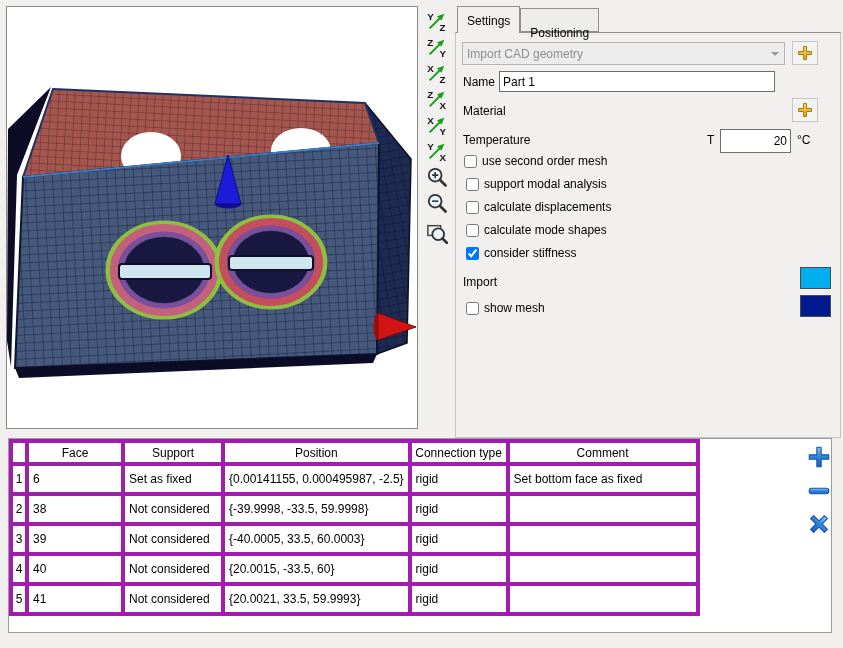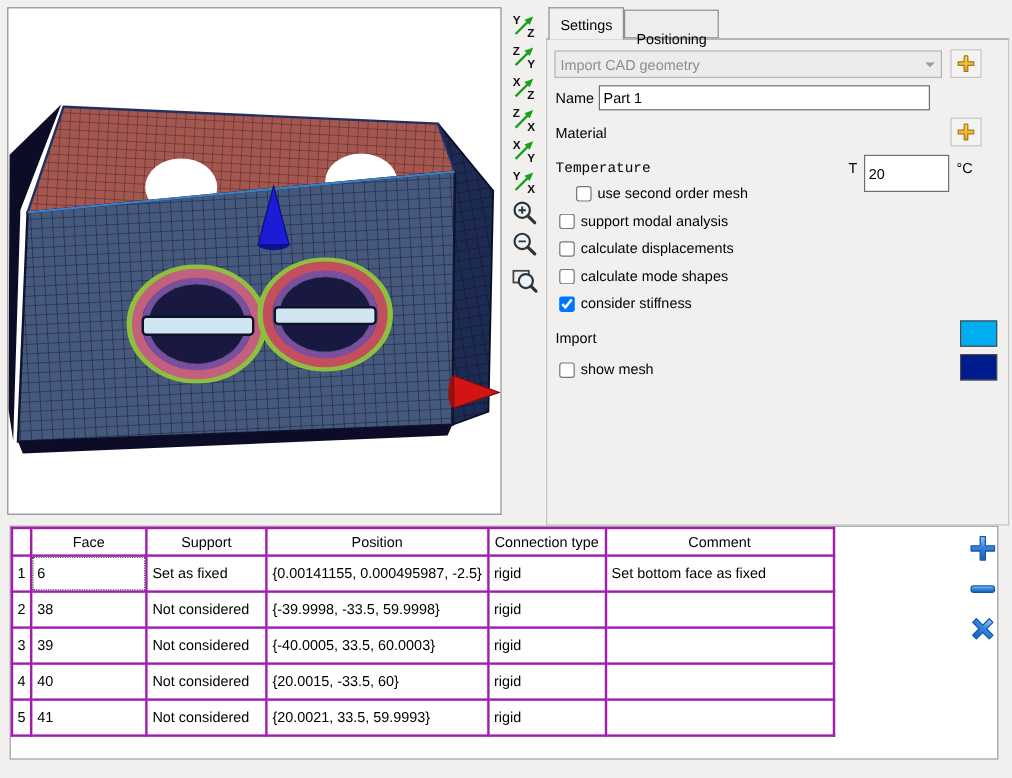--- a/index.html
+++ b/index.html
@@ -62,21 +62,21 @@
   .cb-row{position:absolute;display:flex;align-items:center;gap:5px;font-size:12px;}
   .cb-row input[type=checkbox]{width:13px;height:13px;margin:0;}
   .swatch{position:absolute;width:31px;height:22px;box-sizing:border-box;border:1px solid #4a4a4a;cursor:pointer;}
   
   #bottom{
     position:absolute;left:8px;top:438px;width:824px;height:195px;box-sizing:border-box;
     background:#ffffff;border:1px solid #9c9c9c;
   }
   #face-table{border-collapse:collapse;table-layout:fixed;font-size:12px;position:absolute;left:0;top:0;}
   #face-table th,#face-table td{
-    border:2px solid #a21caf;overflow:hidden;white-space:nowrap;background:#fff;box-sizing:border-box;
+    border:4px solid #a21caf;overflow:hidden;white-space:nowrap;background:#fff;box-sizing:border-box;
   }
   #face-table th{font-weight:normal;text-align:center;height:23px;padding:0 2px;}
   #face-table td{height:30px;padding:0 4px;text-align:left;}
   #face-table td.num{text-align:center;padding:0;}
   td.cell-focused{outline:1px dotted #555;outline-offset:-2px;}
   .tbl-btn{
     position:absolute;width:26px;height:26px;padding:0;border:none;background:transparent;cursor:pointer;
   }
   .tbl-btn svg{display:block;}
 </style>
@@ -254,26 +254,26 @@
     <span class="label" style="left:7px;top:42px;">Name</span>
     <input class="tfield" type="text" style="left: 43px; top: 38px; width: 276px; height: 21px;" value="Part 1">
 
     <span class="label" style="left:7px;top:71px;">Material</span>
     <button class="plus-btn" style="left:336px;top:65px;">
       <svg width="18" height="18" viewBox="0 0 18 18">
         <path d="M7.5 2.5h3v5h5v3h-5v5h-3v-5h-5v-3h5z" fill="url(#goldGrad)" stroke="#a87b10" stroke-width="1" stroke-linejoin="round"></path>
       </svg>
     </button>
 
-    <span class="label" style="left:7px;top:100px;font-family:Liberation Mono, monospace;">Temperature</span>
+    <span class="label" style="left:7px;top:100px;">Temperature</span>
     <span class="label" style="left:251px;top:100px;">T</span>
-    <input class="tfield" type="text" style="left: 264px; top: 96px; width: 71px; height: 31px;" value="20">
+    <input class="tfield" type="text" style="left: 264px; top: 96px; width: 71px; height: 24px; text-align: right;" value="20">
     <span class="label" style="left:341px;top:100px;">°C</span>
 
-    <label class="cb-row" style="left:24px;top:121px;">
+    <label class="cb-row" style="left:8px;top:121px;">
       <input type="checkbox" style="">
       <span>use second order mesh</span>
     </label>
     <label class="cb-row" style="left:10px;top:144px;">
       <input type="checkbox" style="">
       <span>support modal analysis</span>
     </label>
     <label class="cb-row" style="left:10px;top:167px;">
       <input type="checkbox" style="">
       <span>calculate displacements</span>

